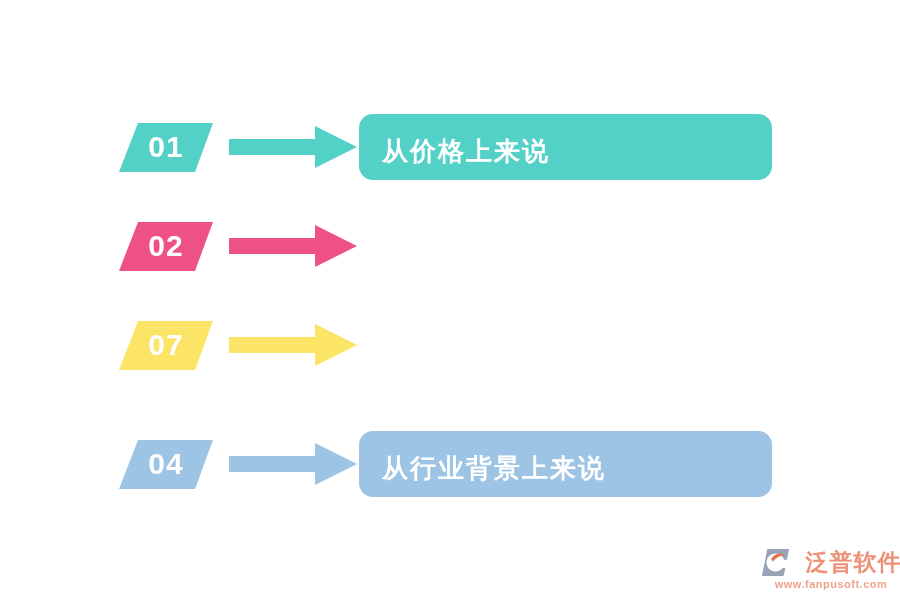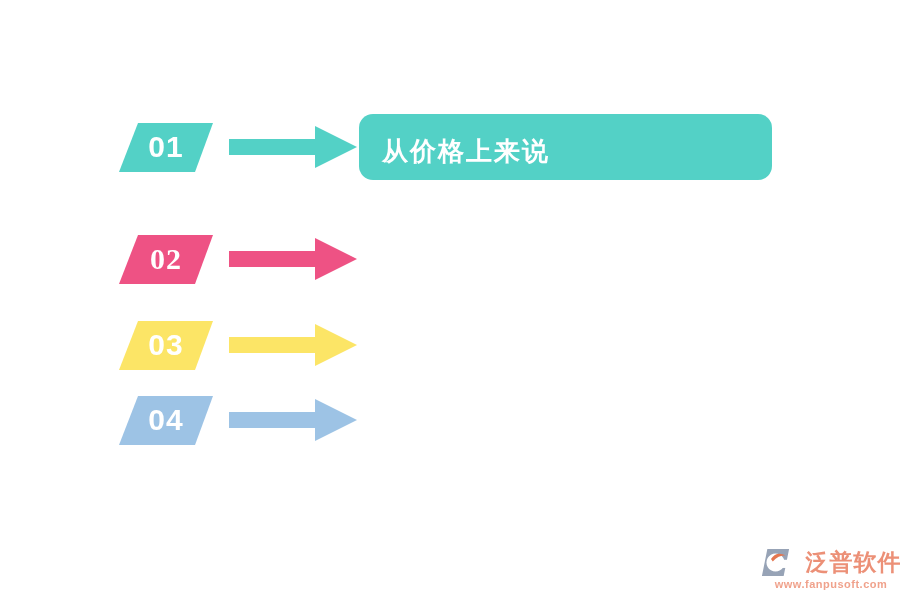--- a/index.html
+++ b/index.html
@@ -4,23 +4,23 @@
 <style>
   html,body{margin:0;padding:0;}
   body{
     width:900px;height:600px;background:#ffffff;position:relative;overflow:hidden;
     font-family:"Liberation Sans", sans-serif;
   }
   .canvas{position:absolute;inset:0;}
 
   .row{position:absolute;left:0;width:900px;height:66px;color:var(--c,#ccc);}
   .row.r0{top:114px;}
-  .row.r1{top:226px;font-family:Liberation Serif, serif;}
+  .row.r1{top:213px;}
   .row.r2{top:312px;}
-  .row.r3{top:387px;}
+  .row.r3{top:431px;}
 
   .num-badge{
     position:absolute;left:119px;top:9px;width:94px;height:49px;
     background:var(--c);
     clip-path:polygon(19px 0, 100% 0, calc(100% - 18px) 100%, 0 100%);
     display:flex;align-items:center;justify-content:center;
   }
   .num-badge span{
     color:#ffffff;font-size:30px;font-weight:bold;letter-spacing:1px;
     transform:translateY(-1px);
@@ -76,36 +76,39 @@
       <span>02</span>
     </div>
     <svg class="arrow" viewBox="0 0 128 44">
       <rect class="shape" x="0" y="14" width="90" height="16"></rect>
       <polygon class="shape" points="86,1 128,22 86,43"></polygon>
     </svg>
   </div>
 
   <div class="row r2" style="--c: #FCE566;">
     <div class="num-badge">
-      <span>03</span>
+      <span>07</span>
     </div>
     <svg class="arrow" viewBox="0 0 128 44">
       <rect class="shape" x="0" y="14" width="90" height="16"></rect>
       <polygon class="shape" points="86,1 128,22 86,43"></polygon>
     </svg>
   </div>
 
   <div class="row r3" style="--c: #9DC3E5;">
     <div class="num-badge">
       <span>04</span>
     </div>
     <svg class="arrow" viewBox="0 0 128 44">
       <rect class="shape" x="0" y="14" width="90" height="16"></rect>
       <polygon class="shape" points="86,1 128,22 86,43"></polygon>
     </svg>
+    <div class="bar">
+      <span>从行业背景上来说</span>
+    </div>
   </div>
 
   <div class="watermark">
     <div class="wm-top">
       <svg class="wm-logo" viewBox="0 0 32 32">
         <path fill-rule="evenodd" fill="#97A3B6" d="M7 1 H31 L25 31 H1 Z M16 6 a10 10 0 1 0 0.01 0 Z"></path>
         <rect x="21" y="13" width="11" height="9" fill="#ffffff"></rect>
         <path d="M11 12 Q17 3 27 8 Q19 8 13 15 Z" fill="#E4764F"></path>
       </svg>
       <span class="wm-brand">泛普软件</span>

